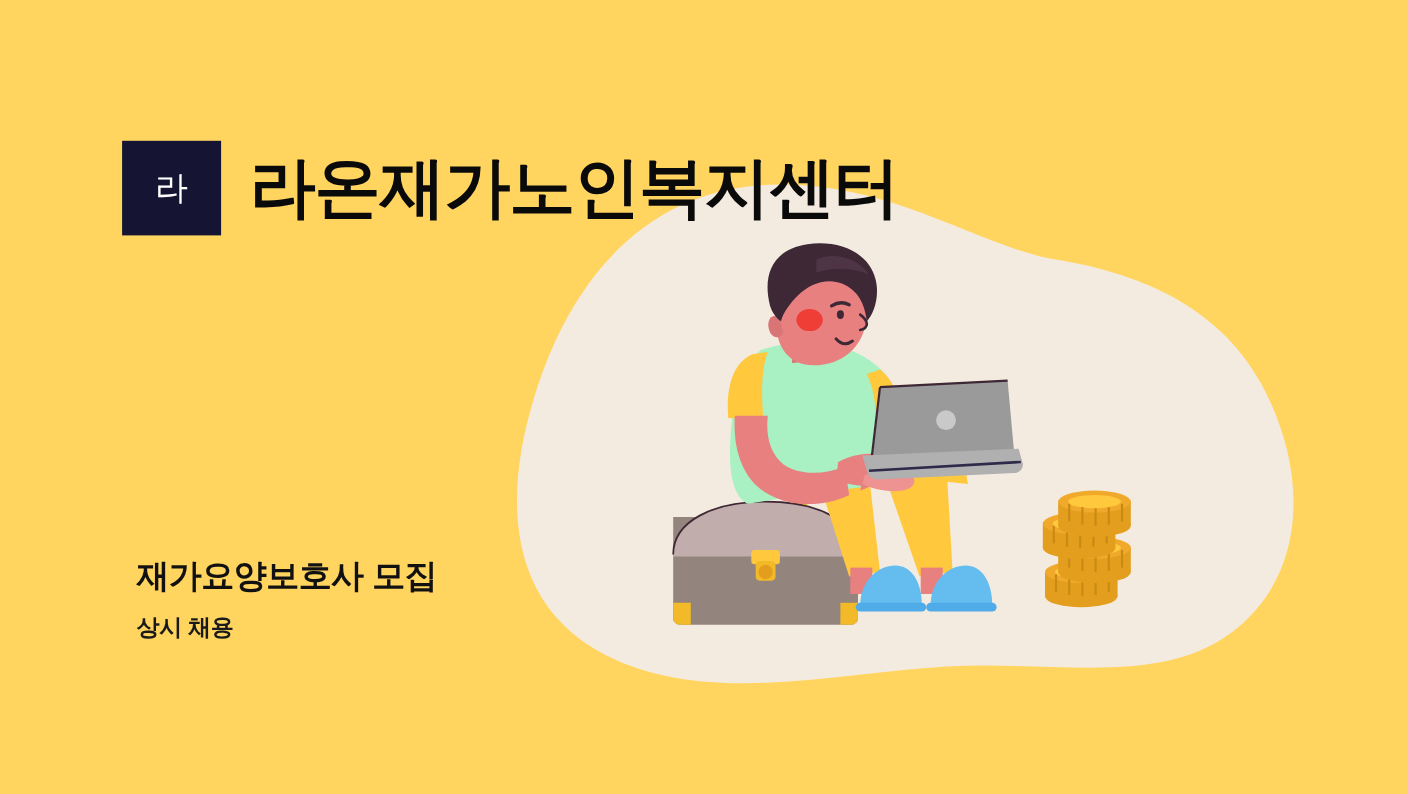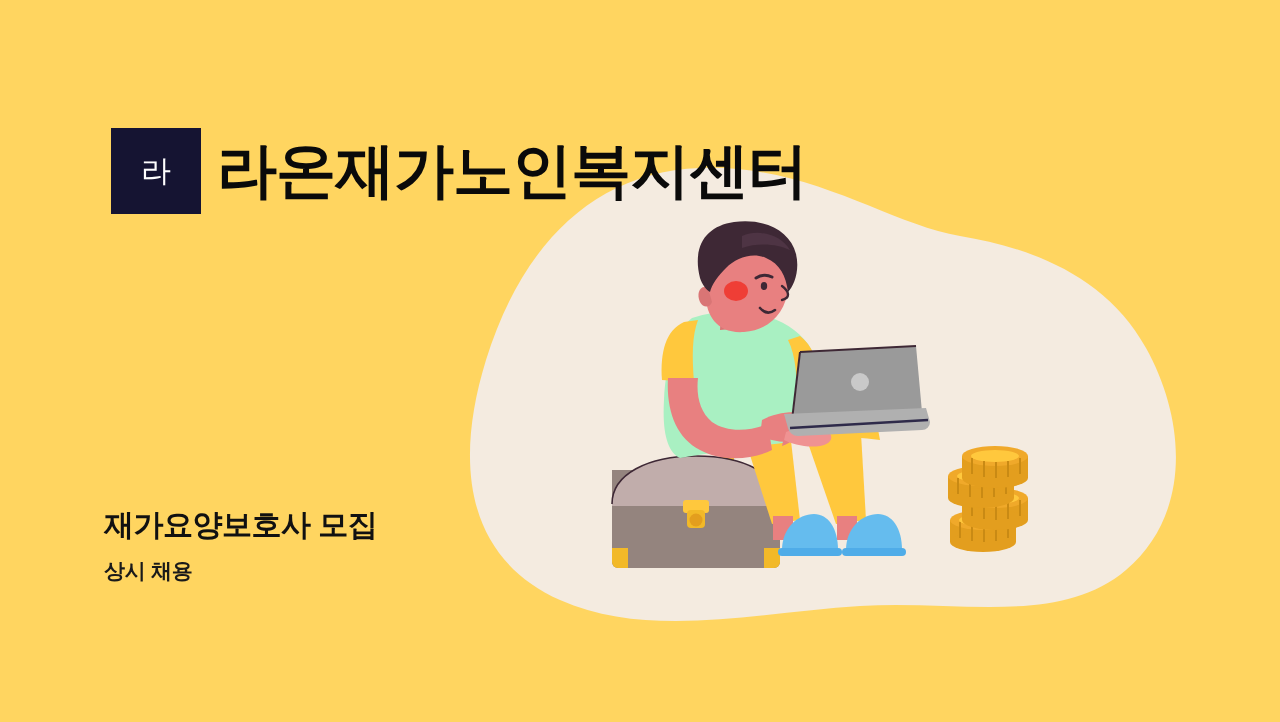--- a/index.html
+++ b/index.html
@@ -49,31 +49,31 @@
     color: #FFFFFF;
     display: flex;
     align-items: center;
     justify-content: center;
     font-size: 30px;
     font-weight: 400;
     letter-spacing: 0px;
     flex: 0 0 auto;
   }
   .company-title {
-    margin-left: 16px;
+    margin-left: 26px;
     font-size: 60px;
     font-weight: bold;
     color: #0A0A0A;
     line-height: 86px;
     white-space: nowrap;
     letter-spacing: -1px;
   }
   .bottom-text {
     position: absolute;
-    left: 104px;
+    left: 124px;
     top: 505px;
     width: 430px;
   }
   .job-title {
     font-size: 30px;
     font-weight: bold;
     color: #111111;
     line-height: 40px;
     letter-spacing: -0.5px;
   }

